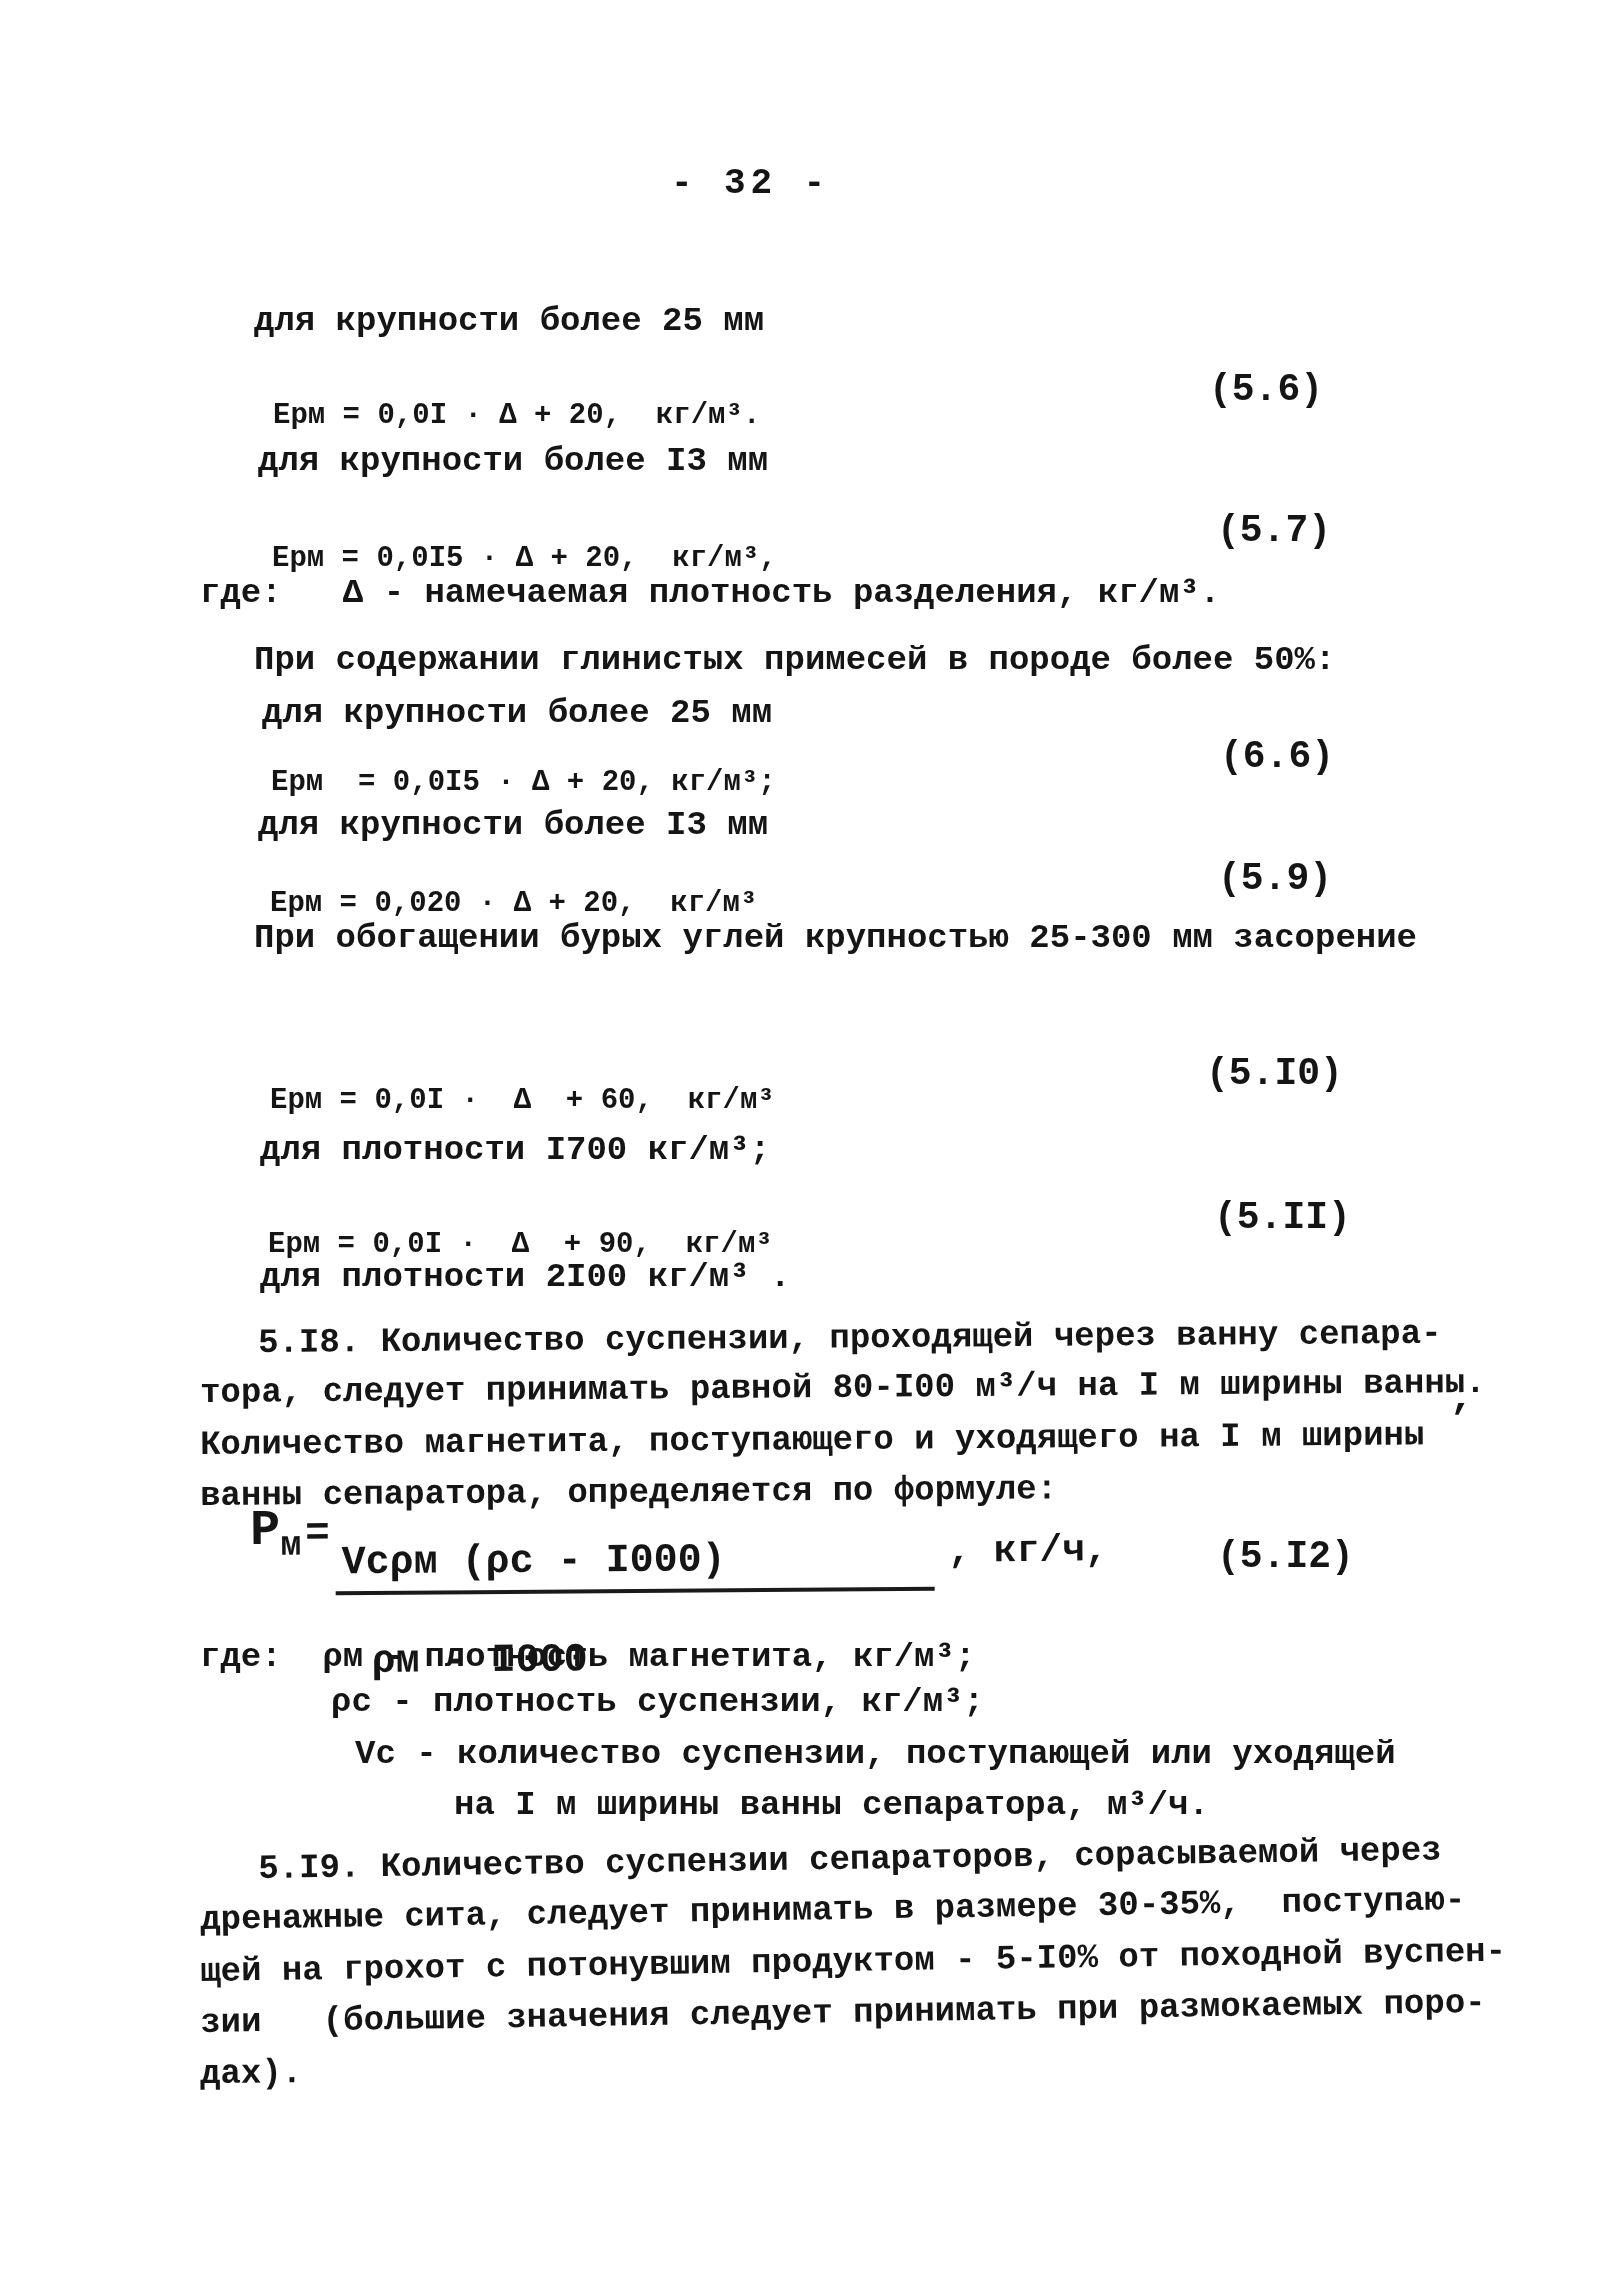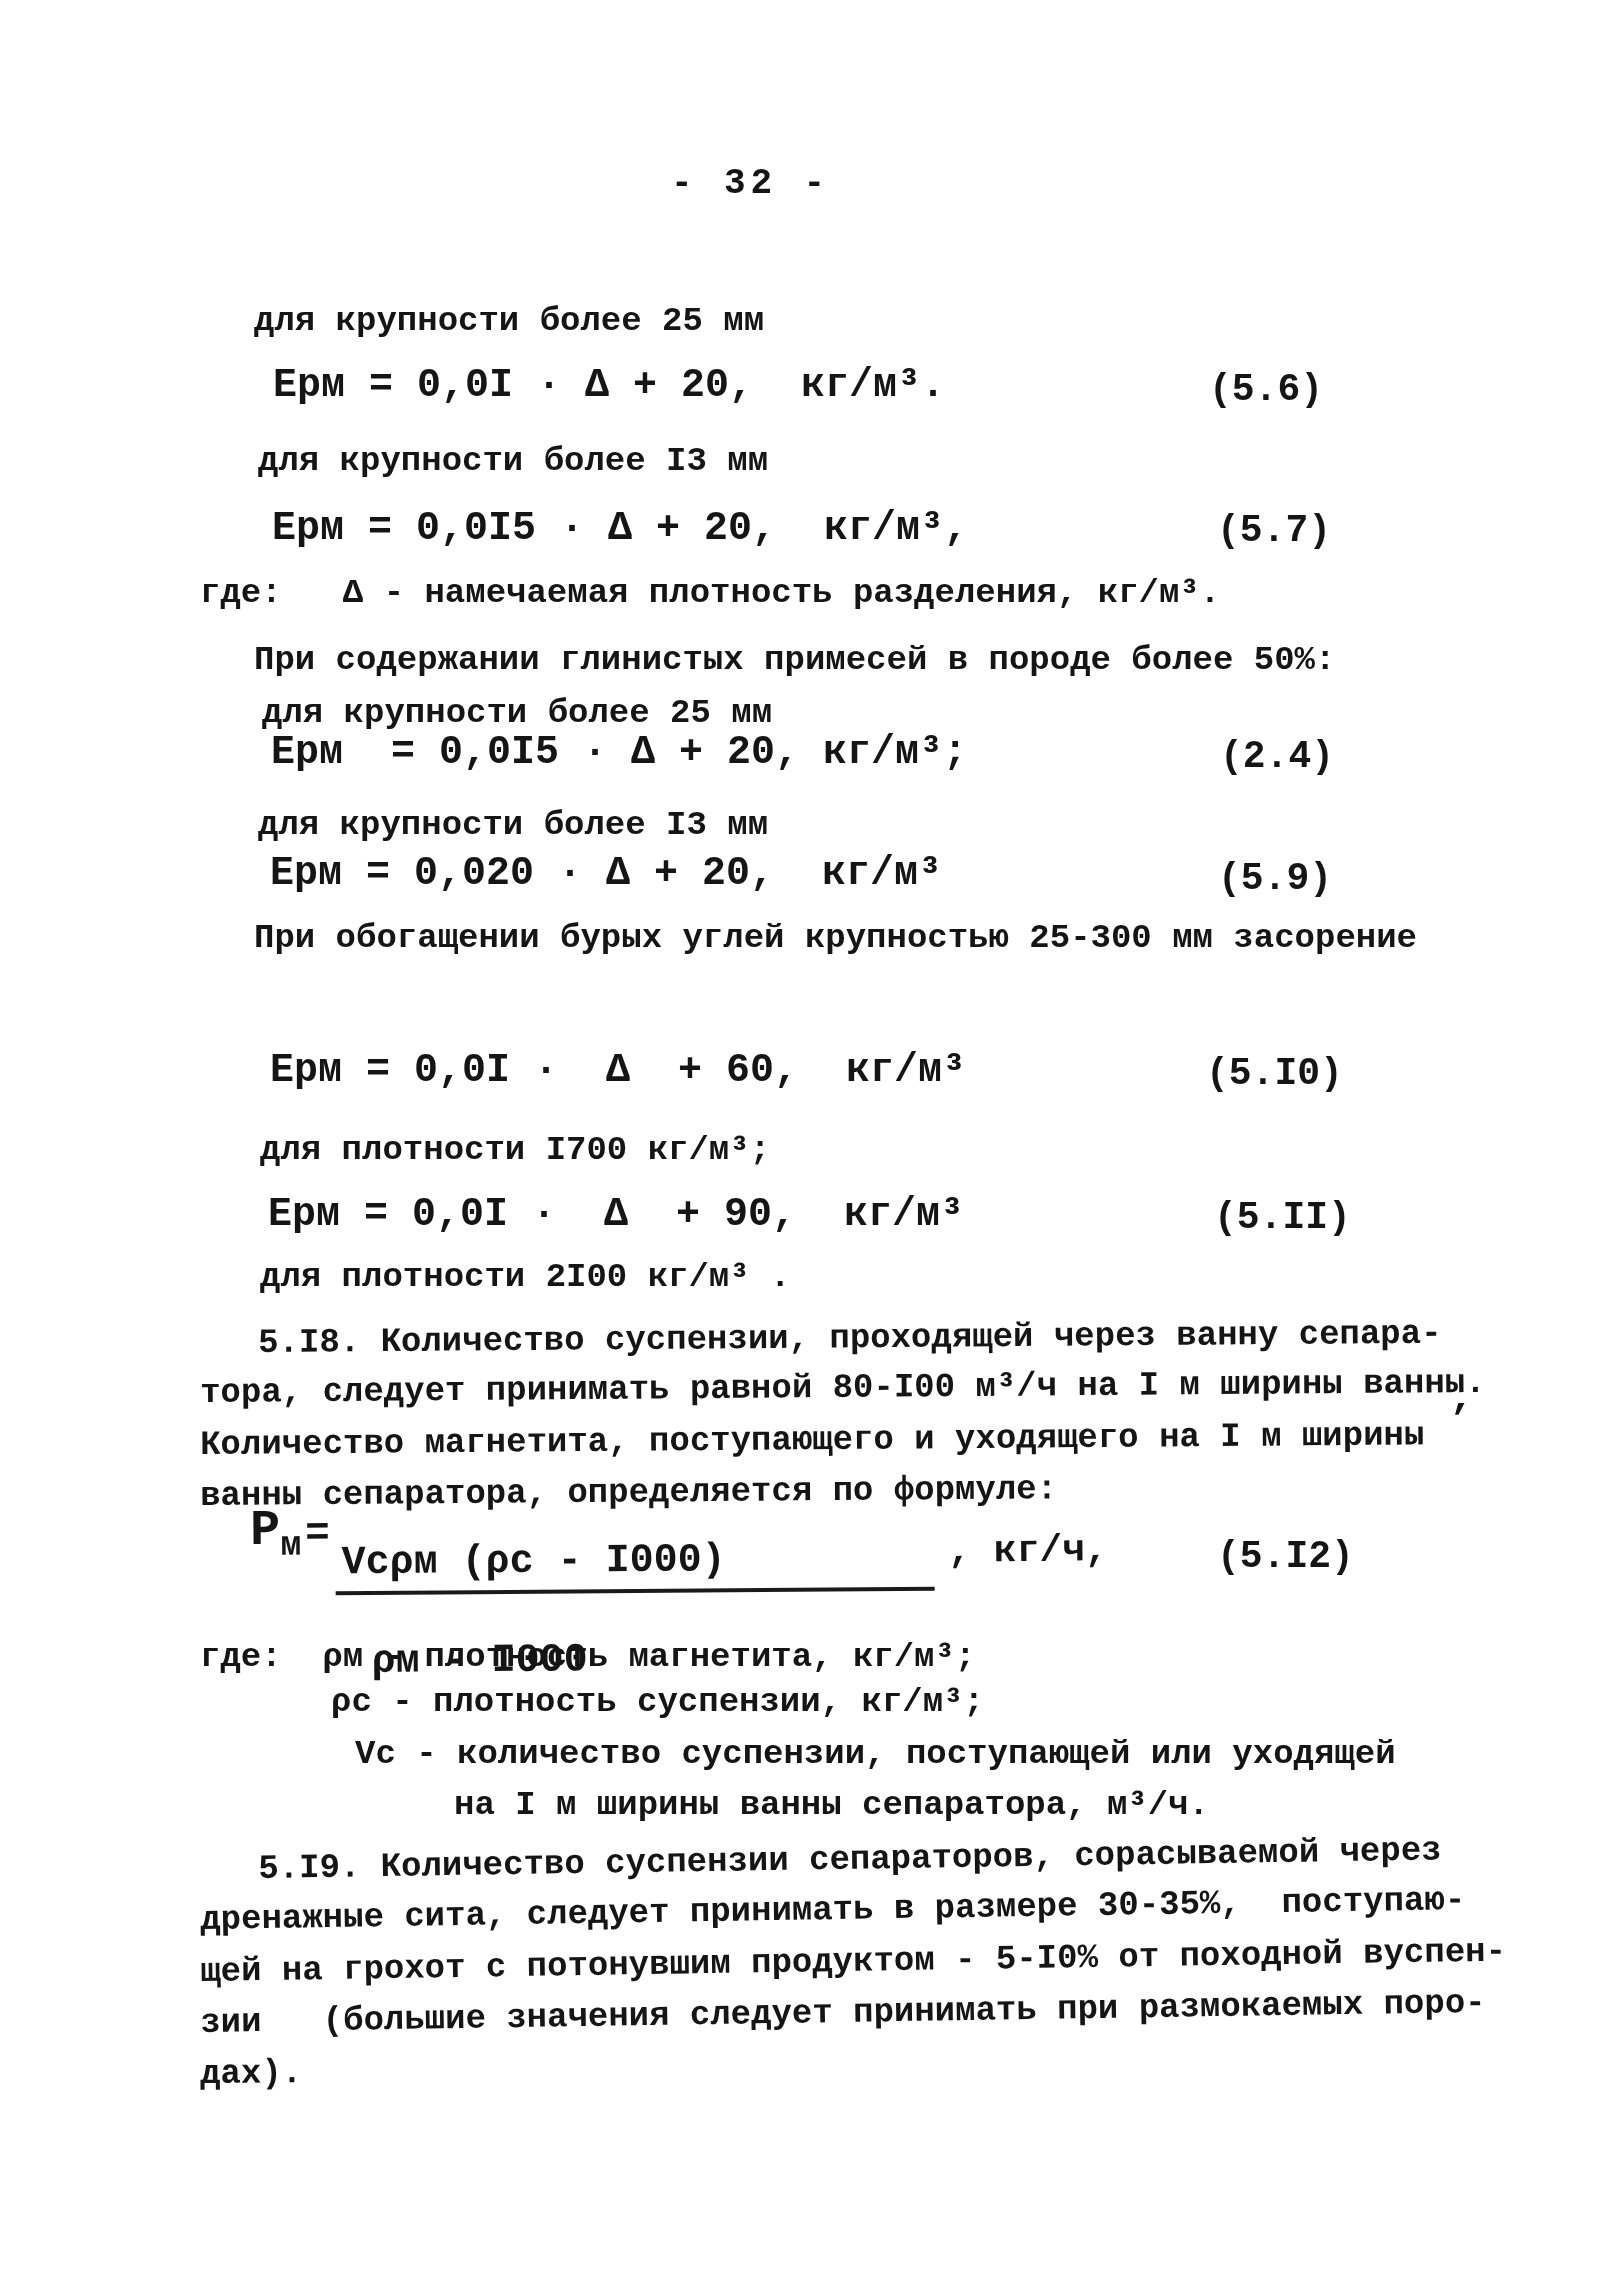--- a/index.html
+++ b/index.html
@@ -18,21 +18,21 @@
   }
   .ln {
     position: absolute;
     white-space: pre;
     font-weight: 700;
     font-size: 34px;
     line-height: 1.15;
     color: #151515;
     transform-origin: 0 0;
   }
-  .fm { font-size: 40px; }
+  .fm { font-size: 29px; margin-top: 36px; }
   .eqno { font-size: 38px; }
   .pagenum { font-size: 36px; letter-spacing: 4.9px; }
   .r1 { transform: rotate(-0.45deg); }
   .r2 { transform: rotate(-0.9deg); }
   .noise { font-size: 39px; }
 
   
   .eq12 {
     position: absolute;
     display: flex;
@@ -83,21 +83,21 @@
   <div class="ln fm" style="left:272px; top:506px">Ерм = 0,0I5 · Δ + 20,  кг/м³,</div>
   <div class="ln eqno" style="left:1217px; top:509px">(5.7)</div>
 
   <div class="ln" style="left:200px; top:574px">где:   Δ - намечаемая плотность разделения, кг/м³.</div>
 
   <div class="ln" style="left:254px; top:641px">При содержании глинистых примесей в породе более 50%:</div>
 
   <div class="ln" style="left:262px; top:694px">для крупности более 25 мм</div>
 
   <div class="ln fm" style="left:271px; top:730px">Ерм  = 0,0I5 · Δ + 20, кг/м³;</div>
-  <div class="ln eqno" style="left:1220px; top:735px">(2.4)</div>
+  <div class="ln eqno" style="left:1220px; top:735px">(6.6)</div>
 
   <div class="ln" style="left:258px; top:806px">для крупности более I3 мм</div>
 
   <div class="ln fm" style="left:270px; top:851px">Ерм = 0,020 · Δ + 20,  кг/м³</div>
   <div class="ln eqno" style="left:1218px; top:857px">(5.9)</div>
 
   <div class="ln" style="left:254px; top:919px">При обогащении бурых углей крупностью 25-300 мм засорение</div>
 
 
   <div class="ln fm" style="left:270px; top:1048px">Ерм = 0,0I ·  Δ  + 60,  кг/м³</div>

